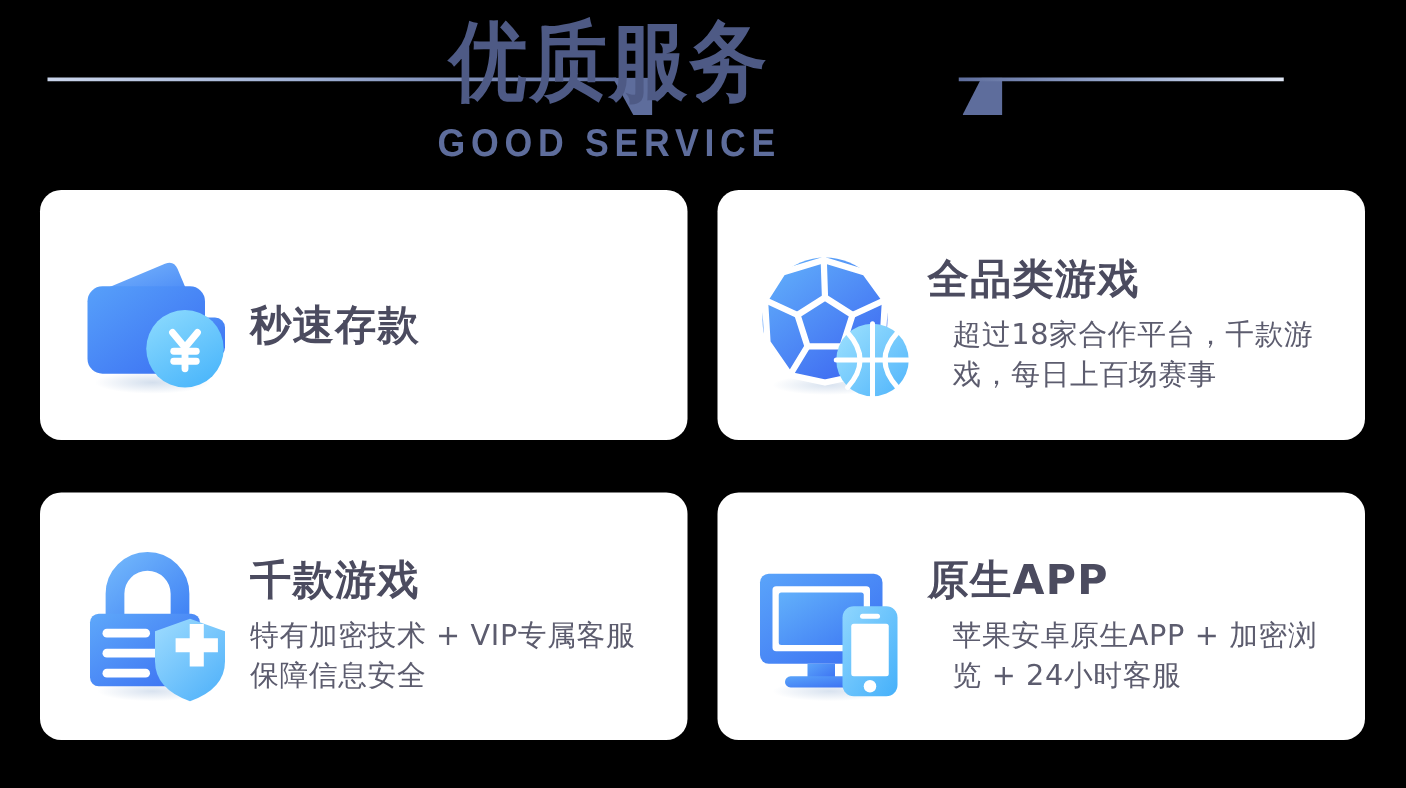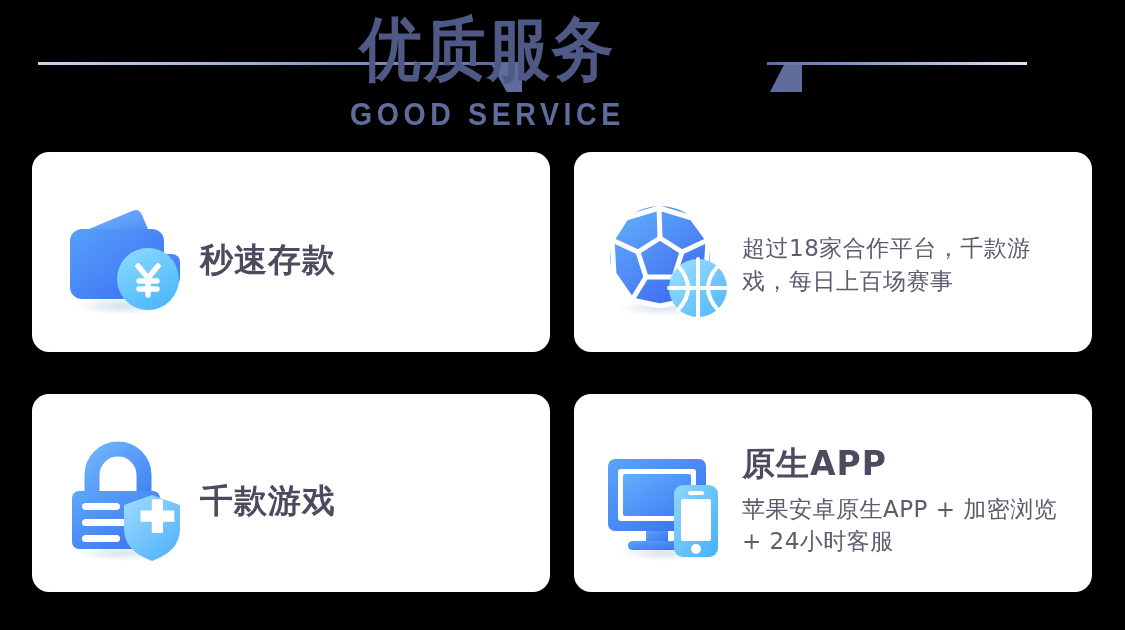--- a/index.html
+++ b/index.html
@@ -85,21 +85,21 @@
     font-size:33px; font-weight:bold; color:#4b4b5f;
     letter-spacing:1px; line-height:1.2;
     font-family:"DejaVu Sans","Liberation Sans",sans-serif;
   }
   .card-desc {
     margin-top:9px;
     font-size:23px; color:#5c5c6e;
     line-height:1.42; letter-spacing:0.5px;
     font-family:"DejaVu Sans","Liberation Sans",sans-serif;
   }
-  .card-2 .card-desc, .card-4 .card-desc { max-width:330px; }
+  .card-2 .card-desc, .card-4 .card-desc { max-width:330px;margin-left:20px; }
   .card-3 .card-desc { max-width:336px; }
 </style>
 </head>
 <body>
 
 <div class="page">
 
   <div class="header">
 
     <div class="rule rule-left">
@@ -196,20 +196,21 @@
           <circle cx="96" cy="92" r="29" fill="url(#bg2)"></circle>
           <g fill="none" stroke="#ffffff" stroke-width="4" stroke-linecap="round">
             <path d="M96 63 V121"></path>
             <path d="M67 92 H125"></path>
             <path d="M76 70 Q96 92 76 114"></path>
             <path d="M116 70 Q96 92 116 114"></path>
           </g>
         </svg>
       </div>
       <div class="text-wrap">
+        <div class="card-title">全品类游戏</div>
         <div class="card-desc">超过18家合作平台，千款游戏，每日上百场赛事</div>
       </div>
     </div>
 
     <div class="card card-3">
       <div class="icon-wrap">
         <svg viewBox="0 0 128 128">
           <defs>
             <linearGradient id="lb" x1="0" y1="0" x2="1" y2="1">
               <stop offset="0" stop-color="#5ea8fa"></stop>
@@ -235,20 +236,21 @@
             <rect x="22" y="66" width="38" height="7" rx="3.5"></rect>
             <rect x="22" y="82" width="50" height="7" rx="3.5"></rect>
             <rect x="22" y="98" width="38" height="7" rx="3.5"></rect>
           </g>
           <path d="M92 58 L120 68 V92 q0 22 -28 32 q-28 -10 -28 -32 V68 Z" fill="url(#sh)"></path>
           <path d="M86 78 h12 V66 h12 v12 h12 v12 h-12 v12 h-12 V90 h-12 z" fill="#ffffff" transform="translate(-6,4) scale(0.94) translate(6,-4)"></path>
         </svg>
       </div>
       <div class="text-wrap">
         <div class="card-title">千款游戏</div>
+        <div class="card-desc">特有加密技术 + VIP专属客服保障信息安全</div>
       </div>
     </div>
 
     <div class="card card-4">
       <div class="icon-wrap">
         <svg viewBox="0 0 128 128">
           <defs>
             <linearGradient id="mg" x1="0" y1="0" x2="1" y2="1">
               <stop offset="0" stop-color="#5aa4fa"></stop>
                 <stop offset="1" stop-color="#3a6ef2"></stop>

